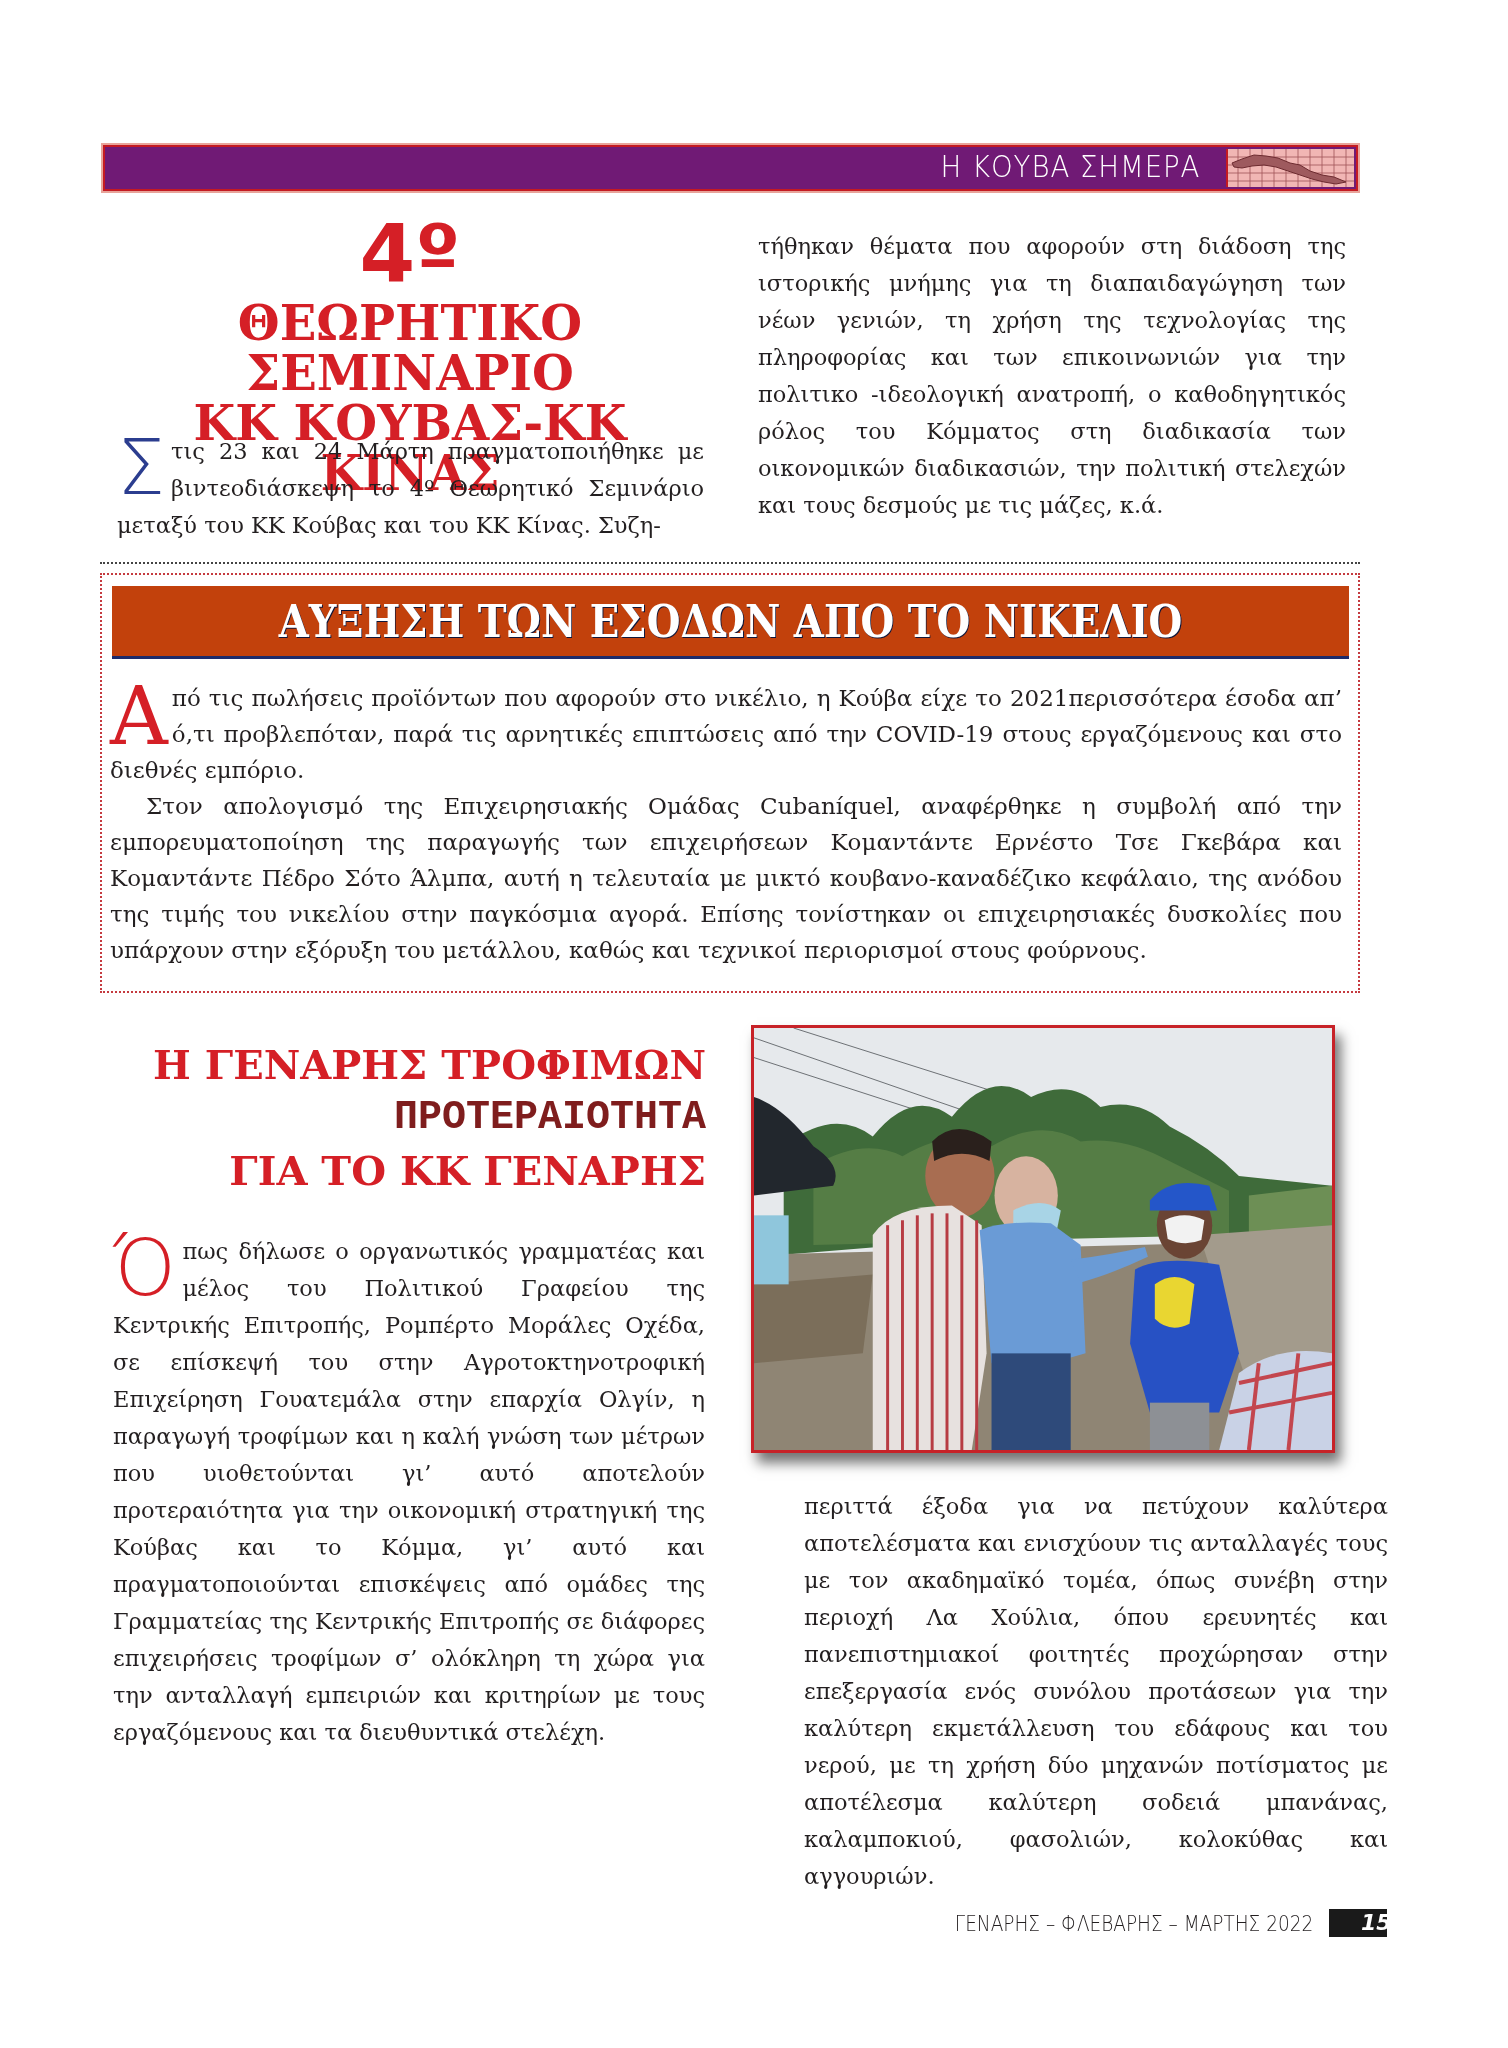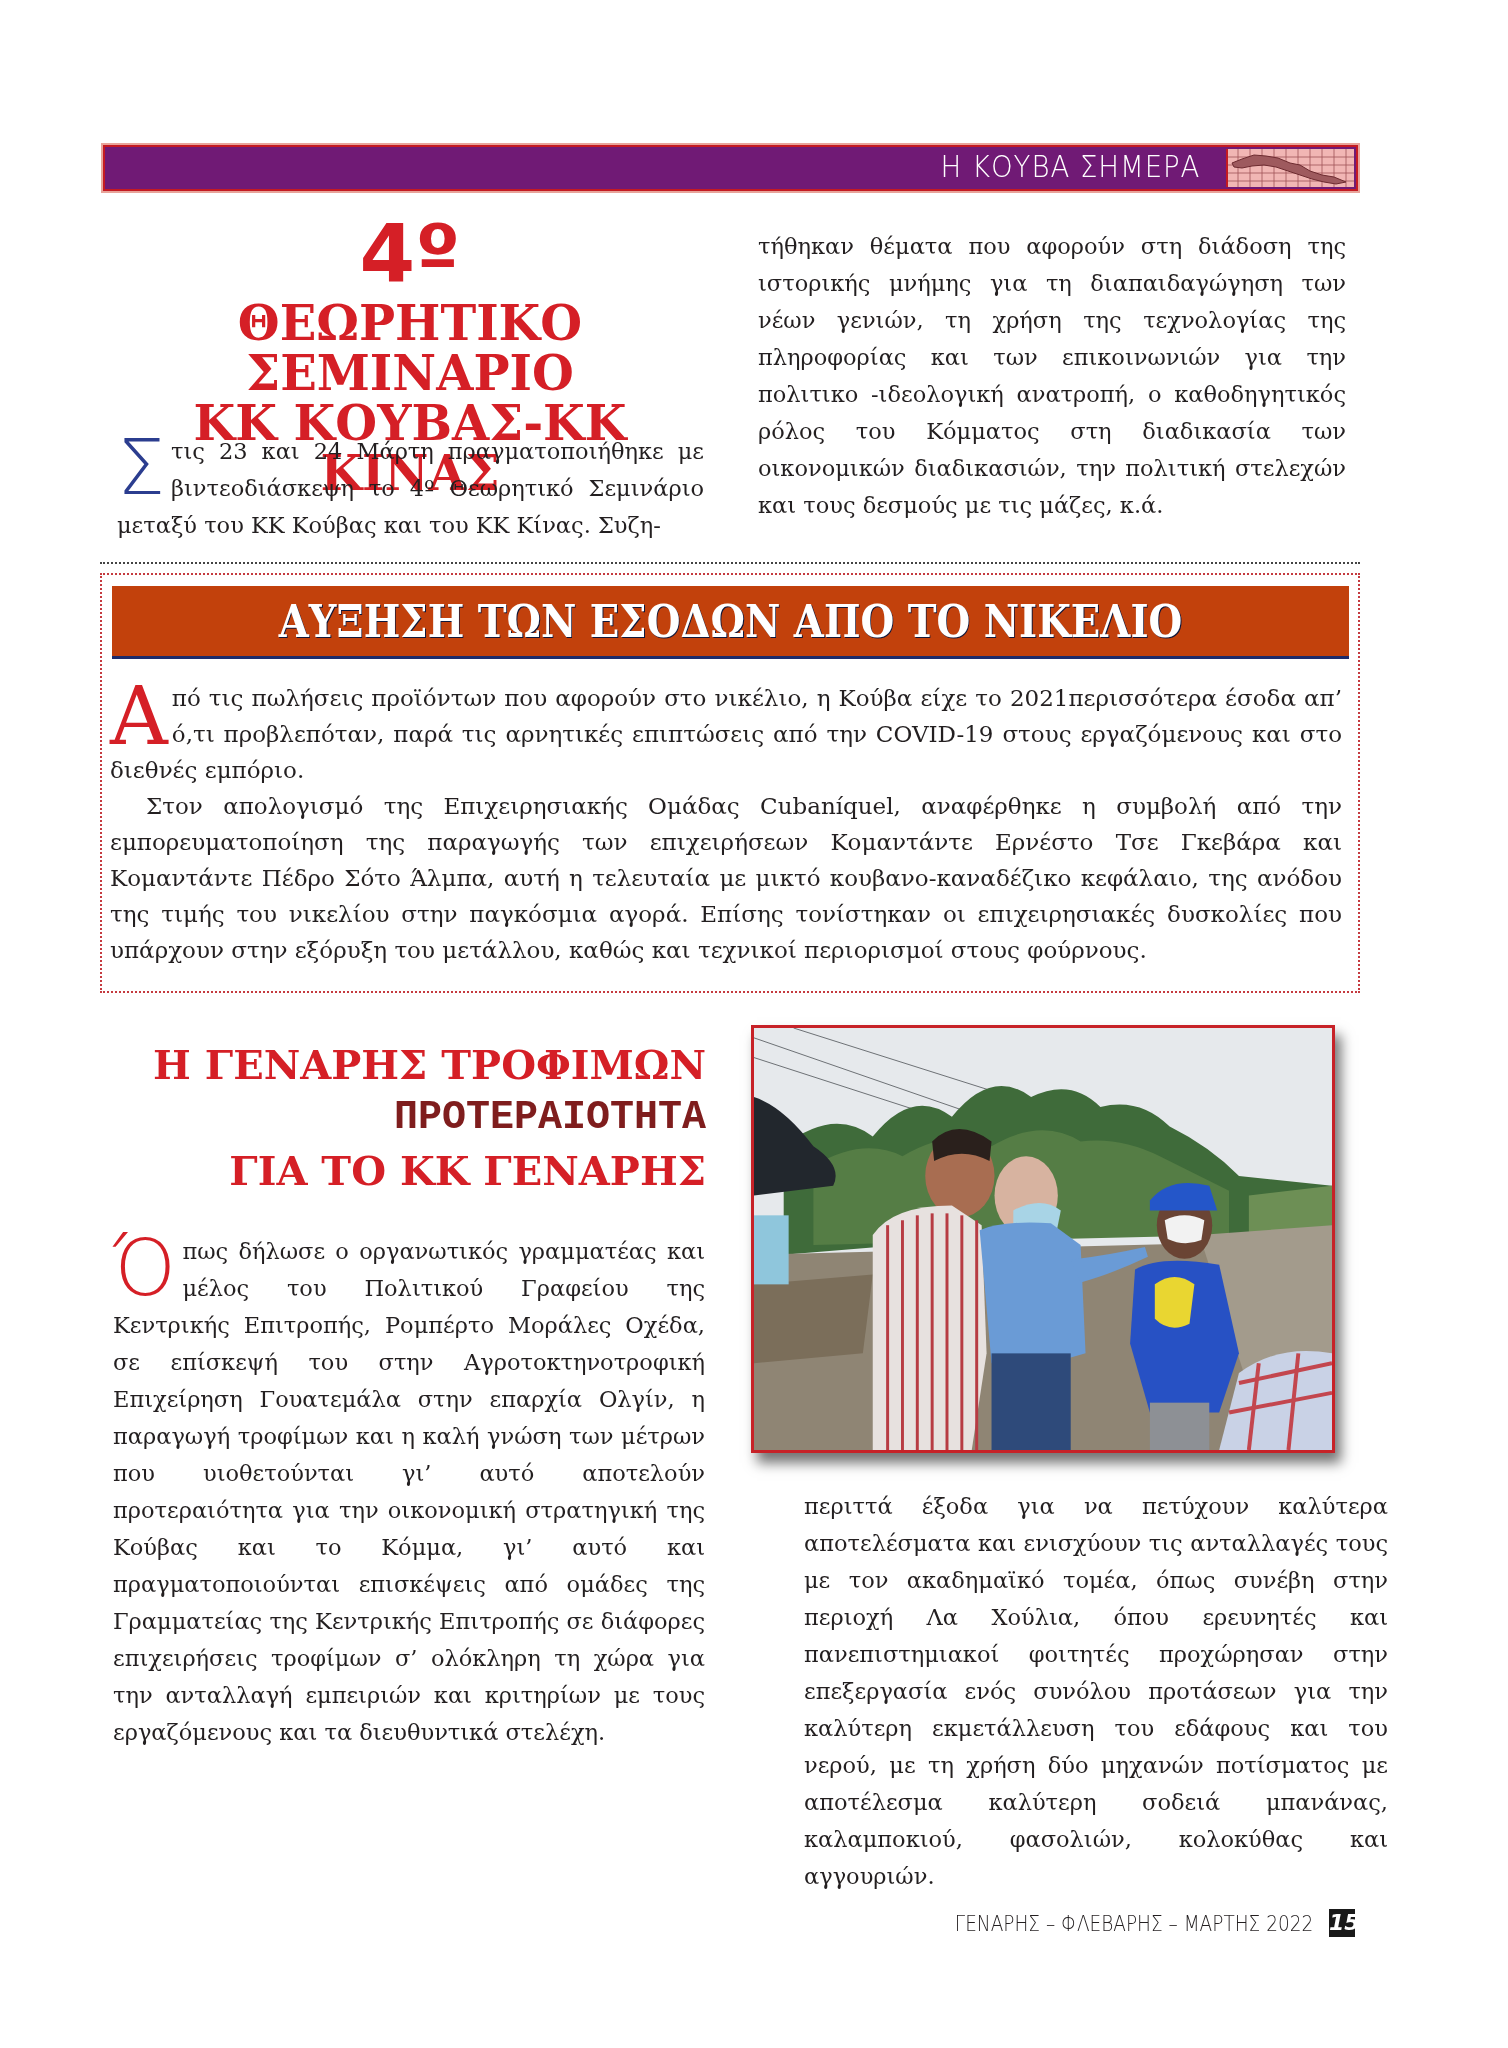--- a/index.html
+++ b/index.html
@@ -59,21 +59,21 @@
     border: 3px solid #c72228; box-sizing: border-box;
     box-shadow: 6px 10px 12px rgba(0,0,0,0.55); overflow: hidden; background: #e9ecef; }
   .photo-frame svg { width: 100%; height: 100%; display: block; }
 
   
   .footer-text { position: absolute; right: 195px; top: 1912px;
     font-family: "DejaVu Sans", sans-serif; font-weight: 200; font-size: 21px; color: #231f20;
     transform: scaleX(0.88); transform-origin: right center; }
   .page-num { position: absolute; left: 1329px; top: 1909px; width: 26px; height: 28px;
     background: #1a1a1a; color: #fff; font-family: "DejaVu Sans", sans-serif; font-weight: bold; font-style: italic;
-    font-size: 22px; line-height: 28px; text-align: right; }
+    font-size: 22px; line-height: 28px; text-align: right; padding-left: 32px; }
 </style>
 </head>
 <body>
 
 <div class="header-bar">
   <span class="header-title">Η ΚΟΥΒΑ ΣΗΜΕΡΑ</span>
   <div class="header-map">
     <svg viewBox="0 0 126 38" preserveAspectRatio="none">
       <g stroke="#8a3a3f" stroke-width="0.8" opacity="0.8">
         <line x1="0" y1="8" x2="126" y2="8"></line>

